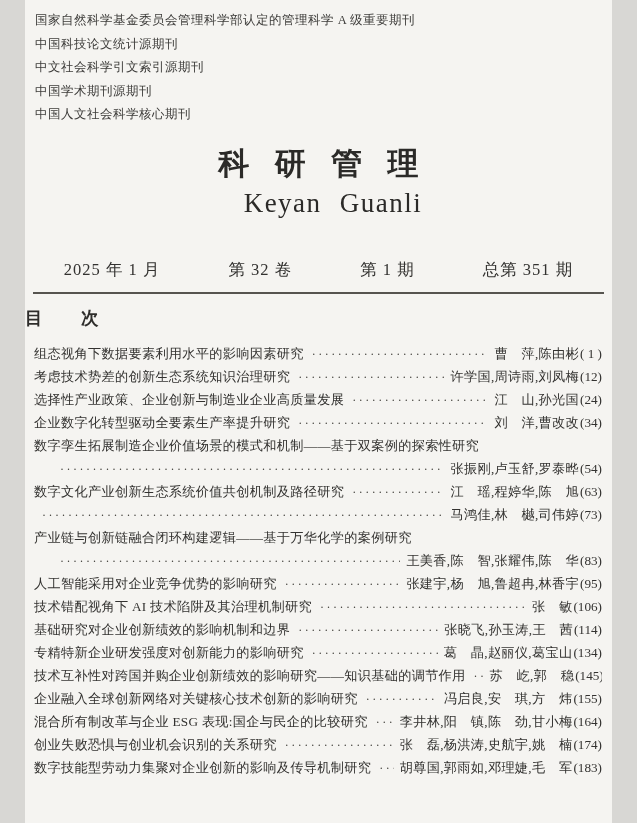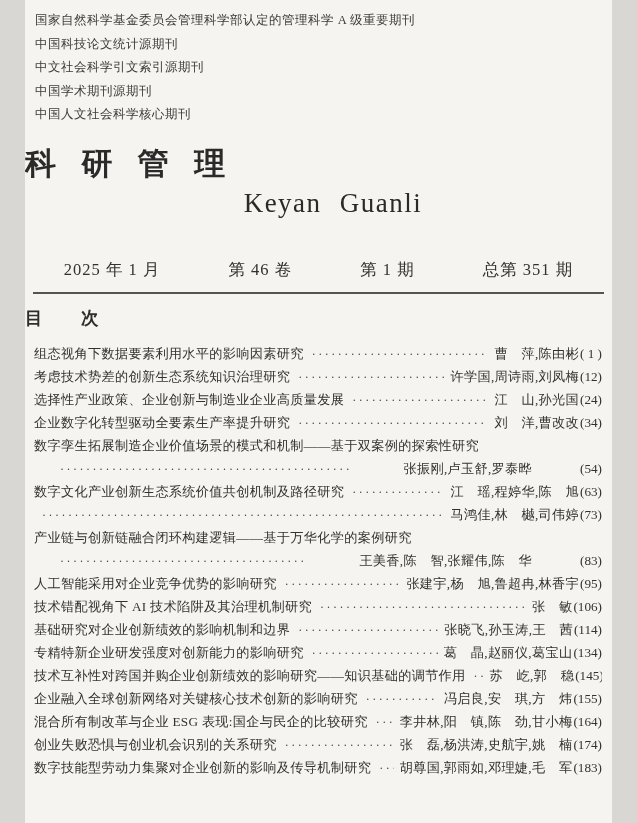--- a/index.html
+++ b/index.html
@@ -14,21 +14,21 @@
     box-sizing:border-box;
   }
   .accreditations {
     padding:9px 12px 0 10px;
     font-size:12.5px;
     line-height:23.5px;
     color:#3c3b39;
     letter-spacing:0.5px;
   }
   .title-cn {
-    text-align:left;
+    text-align:center;
     margin-top:16px;
     font-size:31px;
     font-weight:600;
     color:#2b2a28;
   }
   .title-cn span { display:inline-block; letter-spacing:0.82em; margin-right:-0.82em; }
   .title-py {
     text-align:center;
     margin-top:3px;
     font-size:27px;
@@ -63,21 +63,21 @@
     font-size:13.2px;
     color:#333230;
   }
   .toc-line, .toc-line2 {
     display:flex;
     align-items:baseline;
     height:23px;
     white-space:nowrap;
     overflow:hidden;
   }
-  .toc-line2 { padding-left:18px;gap:47px; }
+  .toc-line2 { padding-left:18px; }
   .t   { flex:0 0 auto; letter-spacing:0.3px; }
   .leader {
     flex:1 1 auto;
     min-width:10px;
     overflow:hidden;
     margin:0 6px 0 8px;
     color:#45443f;
   }
   .leader::before {
     content:"······································································································································································";
@@ -100,21 +100,21 @@
     <div>中国人文社会科学核心期刊</div>
   </div>
 
   <div class="title-cn">
     <span>科研管理</span>
   </div>
   <div class="title-py">Keyan Guanli</div>
 
   <div class="issue-line">
     <span>2025 年 1 月</span>
-    <span>第 46 卷</span>
+    <span>第 32 卷</span>
     <span>第 1 期</span>
     <span>总第 351 期</span>
   </div>
 
   <hr class="rule">
 
   <div class="contents-heading">
     <span>目次</span>
   </div>
 

